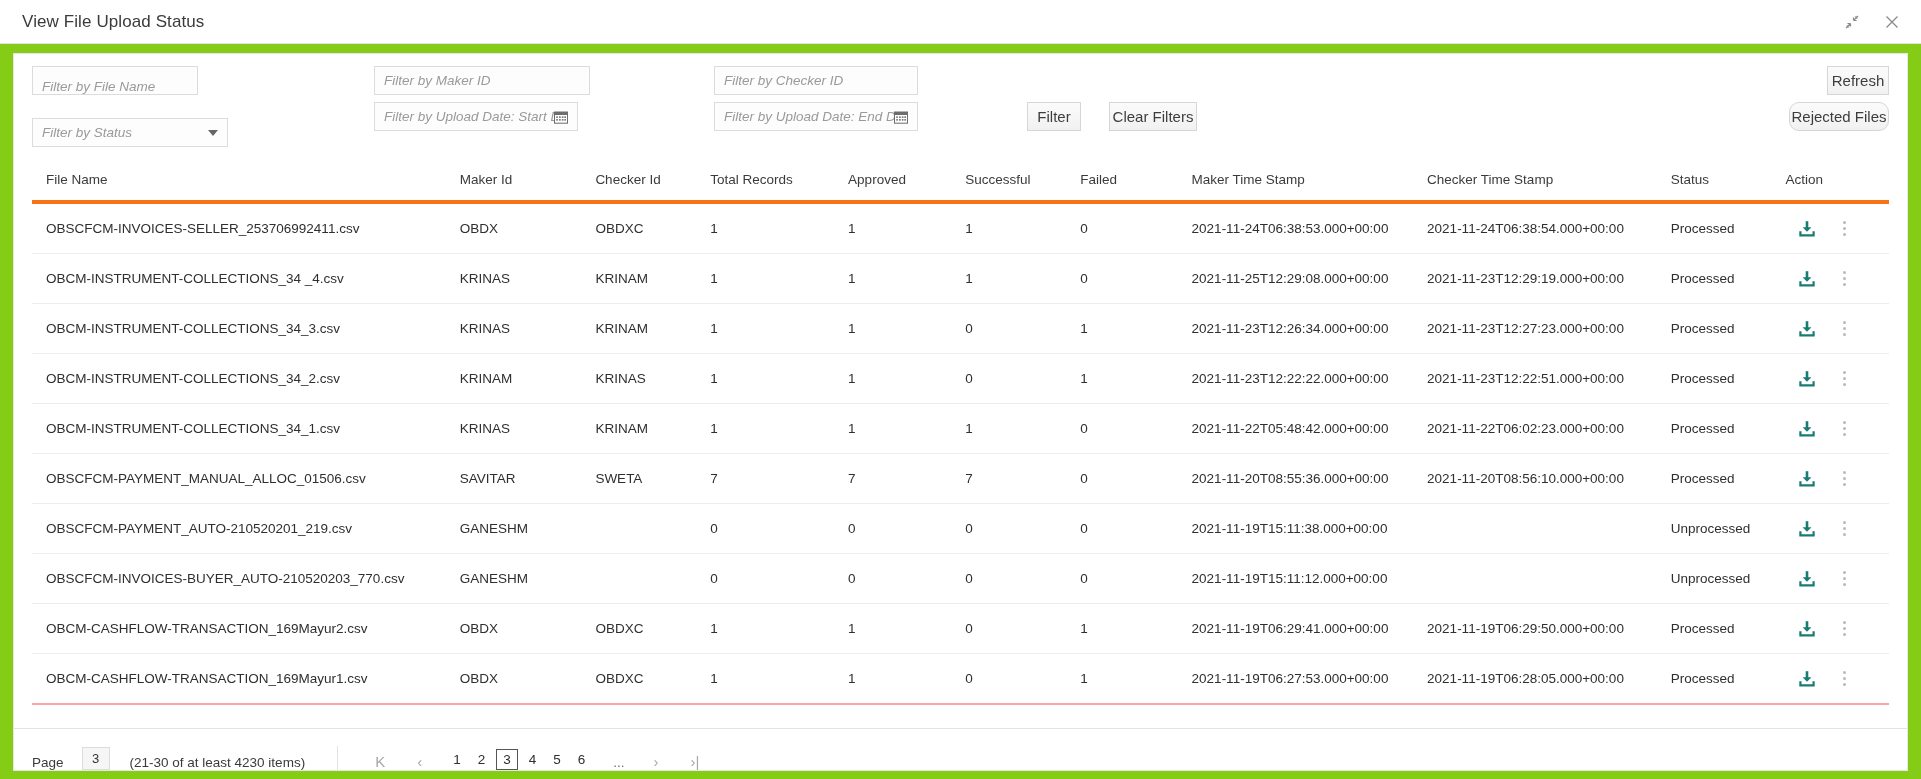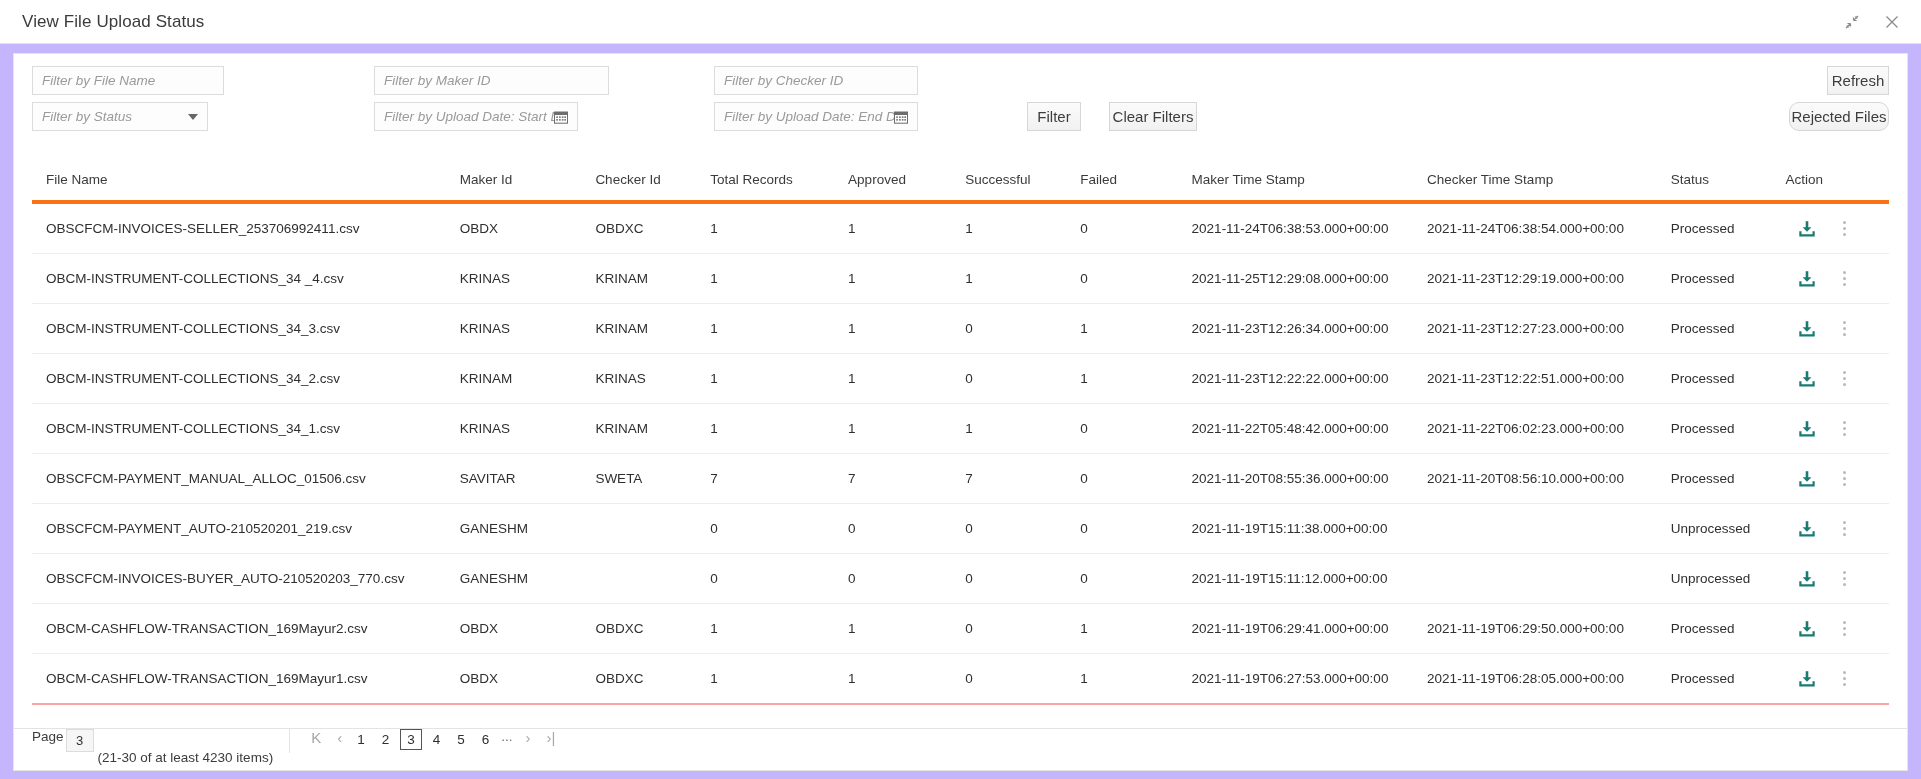--- a/index.html
+++ b/index.html
@@ -9,21 +9,21 @@
     font-family: "Liberation Sans", sans-serif;
   }
   body {
     width: 1921px; height: 779px;
     overflow: hidden;
     color: #2a2a2a;
   }
 
   .window {
     width: 1921px; height: 779px;
-    background: #c4b5fd;
+    background: #84cc16;
     display: flex; flex-direction: column;
     position: relative;
   }
 
   
   .titlebar {
     height: 44px; min-height: 44px;
     border-bottom: 1px solid #e3e3e3;
     display: flex; align-items: center;
     padding: 0 18px 0 22px;
@@ -75,23 +75,23 @@
   .fld .ph { flex: 1; white-space: nowrap; overflow: hidden; }
   .cal-icon { color: #6d6d6d; font-style: normal; display:flex; align-items:center; }
   .caret {
     width: 0; height: 0;
     border-left: 5px solid transparent;
     border-right: 5px solid transparent;
     border-top: 6px solid #666;
     margin-left: 6px;
   }
 
-  .f-file   { left: 18px;  top: 12px;  width: 192px; }
-  .f-status { left: 18px;  top: 48px;  width: 176px; cursor: pointer; }
-  .f-maker  { left: 360px; top: 12px;  width: 235px; }
+  .f-file   { left: 18px;  top: 12px;  width: 166px; align-items: flex-end; }
+  .f-status { left: 18px;  top: 64px;  width: 196px; cursor: pointer; }
+  .f-maker  { left: 360px; top: 12px;  width: 216px; }
   .f-start  { left: 360px; top: 48px;  width: 204px; cursor: pointer; }
   .f-checker{ left: 700px; top: 12px;  width: 204px; }
   .f-end    { left: 700px; top: 48px;  width: 204px; cursor: pointer; }
 
   .btn {
     position: absolute;
     border: 1px solid #d6d6d6;
     background: linear-gradient(#fbfbfb,#f1f1f1);
     font-size: 15px;
     color: #3d3d3d;
@@ -150,25 +150,25 @@
     cursor: pointer;
     display: flex; flex-direction: column; gap: 3px;
     padding: 3px 5px;
   }
   .kebab i { width: 3px; height: 3px; border-radius: 50%; background: #b9b9b9; display:block; }
 
   
   .pager {
     height: 42px; min-height: 42px;
     border-top: 1px solid #e3e3e3;
-    display: flex; align-items: flex-start;
+    display: flex; align-items: flex-end;
     padding: 0 18px;
     font-size: 13.5px;
     color: #3b3b3b;
-    gap: 2px;
+    gap: 18px;
   }
   .pager-label { color: #3b3b3b; }
   .page-box {
     width: 28px; height: 23px;
     border: 1px solid #dcdcdc;
     background: #f6f6f6;
     display: flex; align-items: center; justify-content: center;
     font-size: 13px; color: #333;
     cursor: text;
   }

